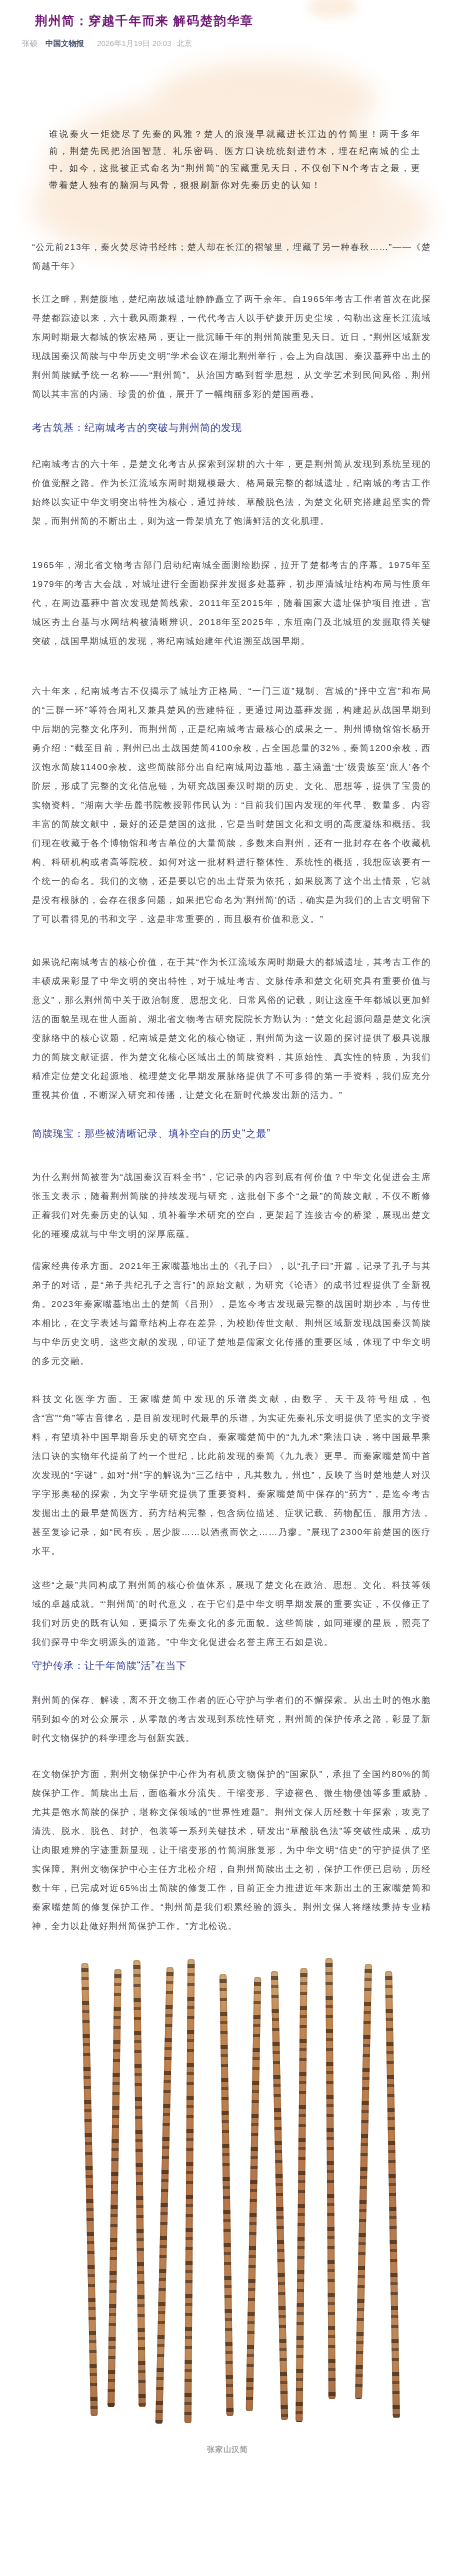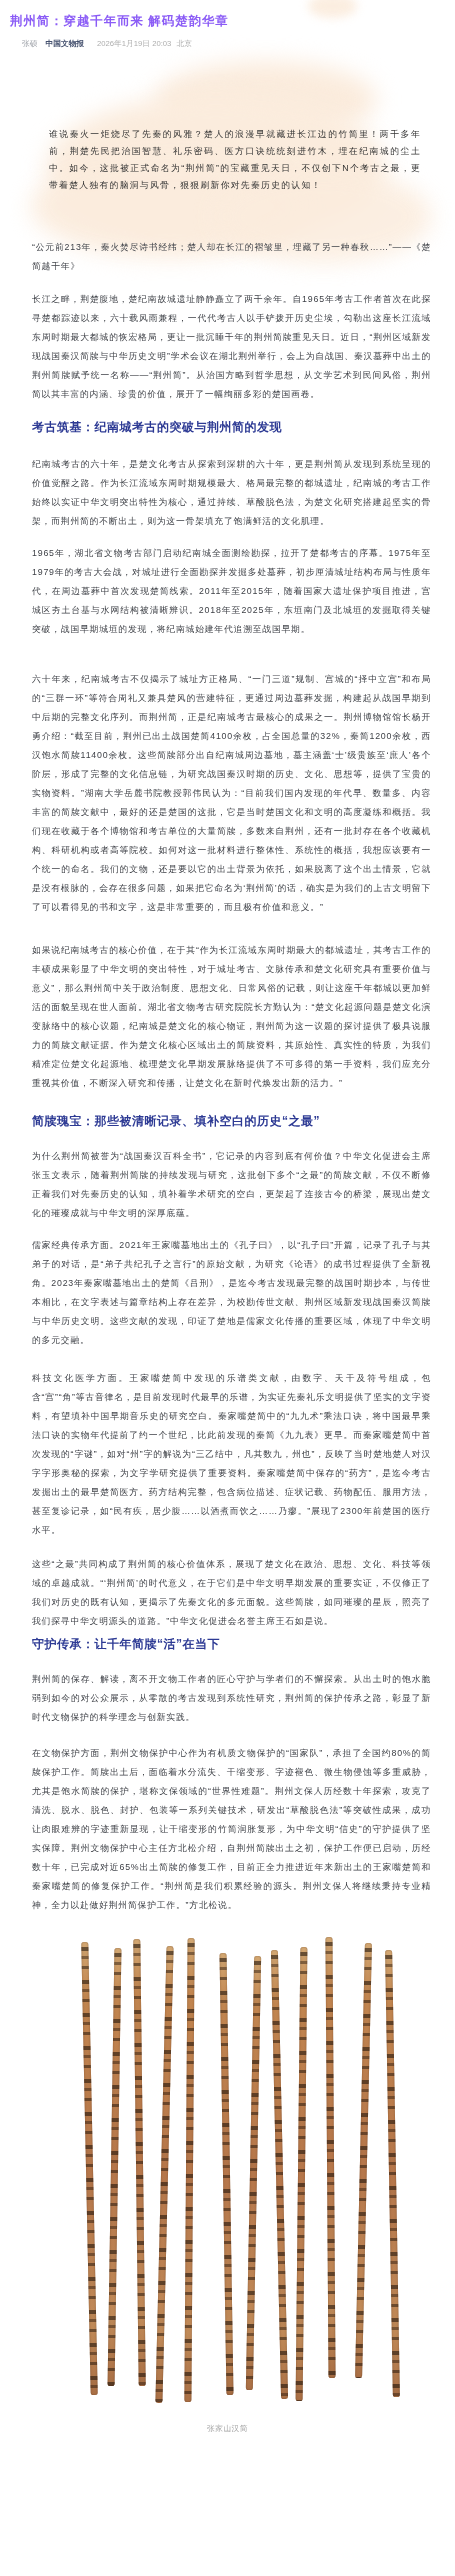--- a/index.html
+++ b/index.html
@@ -10,34 +10,34 @@
   
   .blob{position:absolute;background:#fbecdd;border-radius:50%;filter:blur(11.3px);z-index:0;}
   .blob.b-top{left:308px;top:-6.2px;width:49px;height:24px;filter:blur(4.6px);opacity:.9;}
   .blob.b-main1{left:155px;top:61px;width:222px;height:77px;}
   .blob.b-main2{left:46px;top:95px;width:340px;height:144px;}
   .blob.b-main3{left:31px;top:155px;width:278px;height:103px;opacity:.95;}
   .blob.b-main4{left:216px;top:170px;width:216px;height:93px;opacity:.85;}
 
   .content{position:relative;z-index:1;}
 
-  .title{margin:13px 10px 0;font-size:12.4px;line-height:17.5px;font-weight:bold;color:#8b5cf6;letter-spacing:1px;}
+  .title{margin:13px 35px 0;font-size:12.4px;line-height:17.5px;font-weight:bold;color:#701a75;letter-spacing:1px;}
   .byline{margin:8.2px 22px 0;font-size:7.7px;line-height:10.8px;color:#9b9fa6;}
   .byline .author{margin-right:8.2px;color:#9b9fa6;}
   .byline .account{margin-right:13px;color:#44506e;font-weight:bold;}
   .byline .date{color:#aeaeae;margin-right:5.2px;}
   .byline .loc{color:#aeaeae;}
 
   .intro{margin:77px 34px 0 49px;font-size:8.8px;line-height:17px;letter-spacing:1.3px;color:#333;text-align:justify;}
 
   .para{margin:19px 24px 0 32px;font-size:8.8px;line-height:19px;letter-spacing:0.8px;color:#3c3f45;text-align:justify;}
   .quote{color:#3f4248;}
-  .h{margin:17.5px 24px 0 32px;font-size:12px;line-height:13.4px;font-weight:bold;color:#2d3a94;letter-spacing:0.5px;}
+  .h{margin:17.5px 24px 0 32px;font-size:10px;line-height:13.4px;font-weight:normal;color:#2d3a94;letter-spacing:0.5px;}
 
-  .caption{margin:8.2px 0 0;text-align:center;font-size:7.7px;line-height:10.8px;color:#a3a3a3;letter-spacing:0.5px;}
+  .caption{margin:8.2px 0 0;text-align:center;font-size:7.7px;line-height:10.8px;color:#a3a3a3;letter-spacing:0.5px;font-weight:bold;}
 
   
   .fig1{position:relative;margin:11.3px auto 0;width:350px;height:489px;background:#fff;}
   .slip{
     position:absolute;width:6.7px;border-radius:2.6px;
     background:linear-gradient(180deg,#d3a873 0%,#c1854f 12%,#b5764a 50%,#c08a58 85%,#a96f45 100%);
     box-shadow:inset 0 0 1.5px rgba(70,35,12,.65);
   }
   .slip::after{
     content:"";position:absolute;inset:0;border-radius:2.6px;opacity:.85;
@@ -69,27 +69,27 @@
 
     <p class="intro">谁说秦火一炬烧尽了先秦的风雅？楚人的浪漫早就藏进长江边的竹简里！两千多年前，荆楚先民把治国智慧、礼乐密码、医方口诀统统刻进竹木，埋在纪南城的尘土中。如今，这批被正式命名为“荆州简”的宝藏重见天日，不仅创下N个考古之最，更带着楚人独有的脑洞与风骨，狠狠刷新你对先秦历史的认知！</p>
 
     <p class="para quote" style="margin-top:44px">“公元前213年，秦火焚尽诗书经纬；楚人却在长江的褶皱里，埋藏了另一种春秋……”——《楚简越千年》</p>
 
     <p class="para" style="margin-top:13.4px">长江之畔，荆楚腹地，楚纪南故城遗址静静矗立了两千余年。自1965年考古工作者首次在此探寻楚都踪迹以来，六十载风雨兼程，一代代考古人以手铲拨开历史尘埃，勾勒出这座长江流域东周时期最大都城的恢宏格局，更让一批沉睡千年的荆州简牍重见天日。近日，“荆州区域新发现战国秦汉简牍与中华历史文明”学术会议在湖北荆州举行，会上为自战国、秦汉墓葬中出土的荆州简牍赋予统一名称——“荆州简”。从治国方略到哲学思想，从文学艺术到民间风俗，荆州简以其丰富的内涵、珍贵的价值，展开了一幅绚丽多彩的楚国画卷。</p>
 
     <h2 class="h">考古筑基：纪南城考古的突破与荆州简的发现</h2>
 
     <p class="para" style="margin-top:20.6px">纪南城考古的六十年，是楚文化考古从探索到深耕的六十年，更是荆州简从发现到系统呈现的价值觉醒之路。作为长江流域东周时期规模最大、格局最完整的都城遗址，纪南城的考古工作始终以实证中华文明突出特性为核心，通过持续、草酸脱色法，为楚文化研究搭建起坚实的骨架，而荆州简的不断出土，则为这一骨架填充了饱满鲜活的文化肌理。</p>
-    <p class="para" style="margin-top:13px">1965年，湖北省文物考古部门启动纪南城全面测绘勘探，拉开了楚都考古的序幕。1975年至1979年的考古大会战，对城址进行全面勘探并发掘多处墓葬，初步厘清城址结构布局与性质年代，在周边墓葬中首次发现楚简线索。2011年至2015年，随着国家大遗址保护项目推进，宫城区夯土台基与水网结构被清晰辨识。2018年至2025年，东垣南门及北城垣的发掘取得关键突破，战国早期城垣的发现，将纪南城始建年代追溯至战国早期。</p>
+    <p class="para" style="margin-top:25px">1965年，湖北省文物考古部门启动纪南城全面测绘勘探，拉开了楚都考古的序幕。1975年至1979年的考古大会战，对城址进行全面勘探并发掘多处墓葬，初步厘清城址结构布局与性质年代，在周边墓葬中首次发现楚简线索。2011年至2015年，随着国家大遗址保护项目推进，宫城区夯土台基与水网结构被清晰辨识。2018年至2025年，东垣南门及北城垣的发掘取得关键突破，战国早期城垣的发现，将纪南城始建年代追溯至战国早期。</p>
     <p class="para" style="margin-top:31px">六十年来，纪南城考古不仅揭示了城址方正格局、“一门三道”规制、宫城的“择中立宫”和布局的“三群一环”等符合周礼又兼具楚风的营建特征，更通过周边墓葬发掘，构建起从战国早期到中后期的完整文化序列。而荆州简，正是纪南城考古最核心的成果之一。荆州博物馆馆长杨开勇介绍：“截至目前，荆州已出土战国楚简4100余枚，占全国总量的32%，秦简1200余枚，西汉饱水简牍11400余枚。这些简牍部分出自纪南城周边墓地，墓主涵盖‘士’级贵族至‘庶人’各个阶层，形成了完整的文化信息链，为研究战国秦汉时期的历史、文化、思想等，提供了宝贵的实物资料。”湖南大学岳麓书院教授郭伟民认为：“目前我们国内发现的年代早、数量多、内容丰富的简牍文献中，最好的还是楚国的这批，它是当时楚国文化和文明的高度凝练和概括。我们现在收藏于各个博物馆和考古单位的大量简牍，多数来自荆州，还有一批封存在各个收藏机构、科研机构或者高等院校。如何对这一批材料进行整体性、系统性的概括，我想应该要有一个统一的命名。我们的文物，还是要以它的出土背景为依托，如果脱离了这个出土情景，它就是没有根脉的，会存在很多问题，如果把它命名为‘荆州简’的话，确实是为我们的上古文明留下了可以看得见的书和文字，这是非常重要的，而且极有价值和意义。”</p>
     <p class="para" style="margin-top:24px">如果说纪南城考古的核心价值，在于其“作为长江流域东周时期最大的都城遗址，其考古工作的丰硕成果彰显了中华文明的突出特性，对于城址考古、文脉传承和楚文化研究具有重要价值与意义”，那么荆州简中关于政治制度、思想文化、日常风俗的记载，则让这座千年都城以更加鲜活的面貌呈现在世人面前。湖北省文物考古研究院院长方勤认为：“楚文化起源问题是楚文化演变脉络中的核心议题，纪南城是楚文化的核心物证，荆州简为这一议题的探讨提供了极具说服力的简牍文献证据。作为楚文化核心区域出土的简牍资料，其原始性、真实性的特质，为我们精准定位楚文化起源地、梳理楚文化早期发展脉络提供了不可多得的第一手资料，我们应充分重视其价值，不断深入研究和传播，让楚文化在新时代焕发出新的活力。”</p>
 
     <h2 class="h" style="margin-top:21.6px">简牍瑰宝：那些被清晰记录、填补空白的历史“之最”</h2>
 
-    <p class="para" style="margin-top:19px">为什么荆州简被誉为“战国秦汉百科全书”，它记录的内容到底有何价值？中华文化促进会主席张玉文表示，随着荆州简牍的持续发现与研究，这批创下多个“之最”的简牍文献，不仅不断修正着我们对先秦历史的认知，填补着学术研究的空白，更架起了连接古今的桥梁，展现出楚文化的璀璨成就与中华文明的深厚底蕴。</p>
+    <p class="para" style="margin-top:28px">为什么荆州简被誉为“战国秦汉百科全书”，它记录的内容到底有何价值？中华文化促进会主席张玉文表示，随着荆州简牍的持续发现与研究，这批创下多个“之最”的简牍文献，不仅不断修正着我们对先秦历史的认知，填补着学术研究的空白，更架起了连接古今的桥梁，展现出楚文化的璀璨成就与中华文明的深厚底蕴。</p>
     <p class="para" style="margin-top:12.4px">儒家经典传承方面。2021年王家嘴墓地出土的《孔子曰》，以“孔子曰”开篇，记录了孔子与其弟子的对话，是“弟子共纪孔子之言行”的原始文献，为研究《论语》的成书过程提供了全新视角。2023年秦家嘴墓地出土的楚简《吕刑》，是迄今考古发现最完整的战国时期抄本，与传世本相比，在文字表述与篇章结构上存在差异，为校勘传世文献、荆州区域新发现战国秦汉简牍与中华历史文明。这些文献的发现，印证了楚地是儒家文化传播的重要区域，体现了中华文明的多元交融。</p>
     <p class="para" style="margin-top:19.6px">科技文化医学方面。王家嘴楚简中发现的乐谱类文献，由数字、天干及符号组成，包含“宫”“角”等古音律名，是目前发现时代最早的乐谱，为实证先秦礼乐文明提供了坚实的文字资料，有望填补中国早期音乐史的研究空白。秦家嘴楚简中的“九九术”乘法口诀，将中国最早乘法口诀的实物年代提前了约一个世纪，比此前发现的秦简《九九表》更早。而秦家嘴楚简中首次发现的“字谜”，如对“州”字的解说为“三乙结中，凡其数九，州也”，反映了当时楚地楚人对汉字字形奥秘的探索，为文字学研究提供了重要资料。秦家嘴楚简中保存的“药方”，是迄今考古发掘出土的最早楚简医方。药方结构完整，包含病位描述、症状记载、药物配伍、服用方法，甚至复诊记录，如“民有疾，居少腹……以酒煮而饮之……乃瘳。”展现了2300年前楚国的医疗水平。</p>
     <p class="para" style="margin-top:14.4px">这些“之最”共同构成了荆州简的核心价值体系，展现了楚文化在政治、思想、文化、科技等领域的卓越成就。“‘荆州简’的时代意义，在于它们是中华文明早期发展的重要实证，不仅修正了我们对历史的既有认知，更揭示了先秦文化的多元面貌。这些简牍，如同璀璨的星辰，照亮了我们探寻中华文明源头的道路。”中华文化促进会名誉主席王石如是说。</p>
 
     <h2 class="h" style="margin-top:7px">守护传承：让千年简牍“活”在当下</h2>
 
     <p class="para" style="margin-top:18.5px">荆州简的保存、解读，离不开文物工作者的匠心守护与学者们的不懈探索。从出土时的饱水脆弱到如今的对公众展示，从零散的考古发现到系统性研究，荆州简的保护传承之路，彰显了新时代文物保护的科学理念与创新实践。</p>
     <p class="para" style="margin-top:17.5px">在文物保护方面，荆州文物保护中心作为有机质文物保护的“国家队”，承担了全国约80%的简牍保护工作。简牍出土后，面临着水分流失、干缩变形、字迹褪色、微生物侵蚀等多重威胁，尤其是饱水简牍的保护，堪称文保领域的“世界性难题”。荆州文保人历经数十年探索，攻克了清洗、脱水、脱色、封护、包装等一系列关键技术，研发出“草酸脱色法”等突破性成果，成功让肉眼难辨的字迹重新显现，让干缩变形的竹简润胀复形，为中华文明“信史”的守护提供了坚实保障。荆州文物保护中心主任方北松介绍，自荆州简牍出土之初，保护工作便已启动，历经数十年，已完成对近65%出土简牍的修复工作，目前正全力推进近年来新出土的王家嘴楚简和秦家嘴楚简的修复保护工作。“荆州简是我们积累经验的源头。荆州文保人将继续秉持专业精神，全力以赴做好荆州简保护工作。”方北松说。</p>
 
     <div class="fig1">

